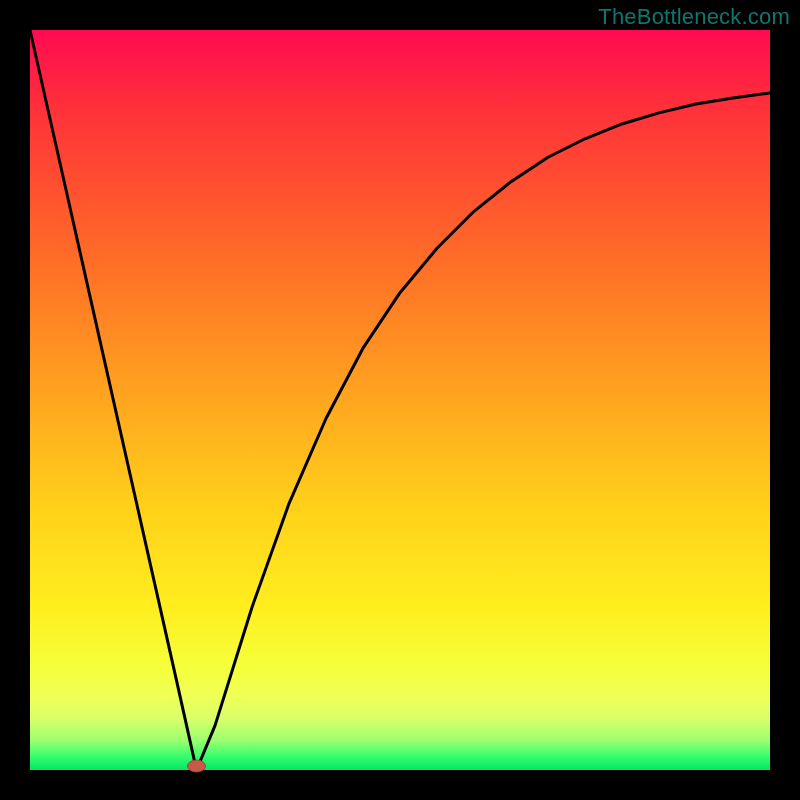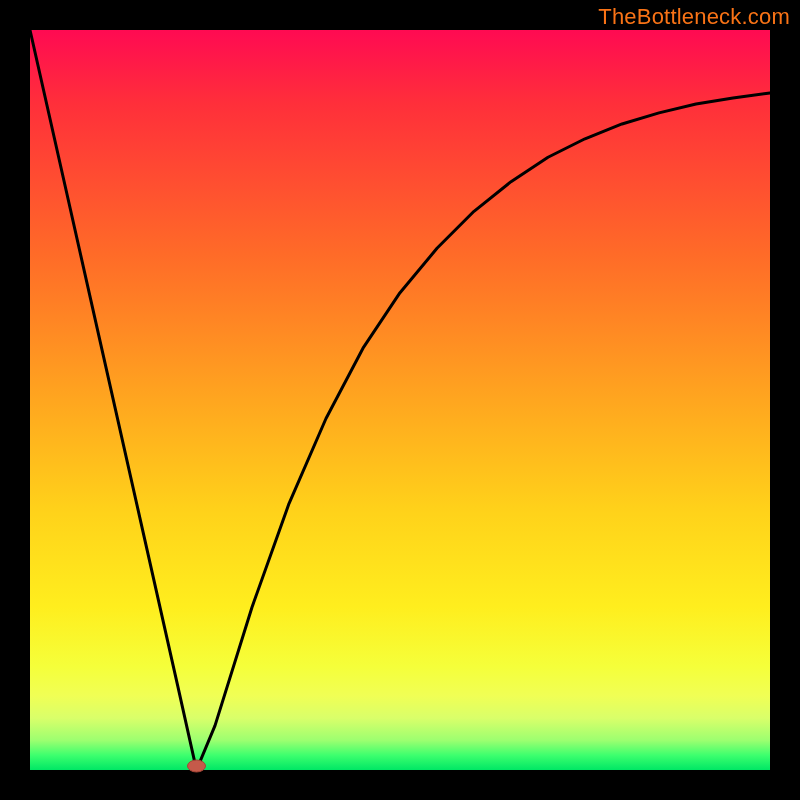--- a/index.html
+++ b/index.html
@@ -45,21 +45,21 @@
     left: 0;
     top: 0;
     width: 740px;
     height: 740px;
     overflow: visible;
   }
   .watermark {
     position: absolute;
     top: 4px;
     right: 10px;
-    color: #f97316;
+    color: #0f766e;
     font-size: 22px;
     letter-spacing: 0.2px;
     user-select: none;
   }
 </style>
 </head>
 <body>
 
 <div class="frame">
   <div class="plot-area">

